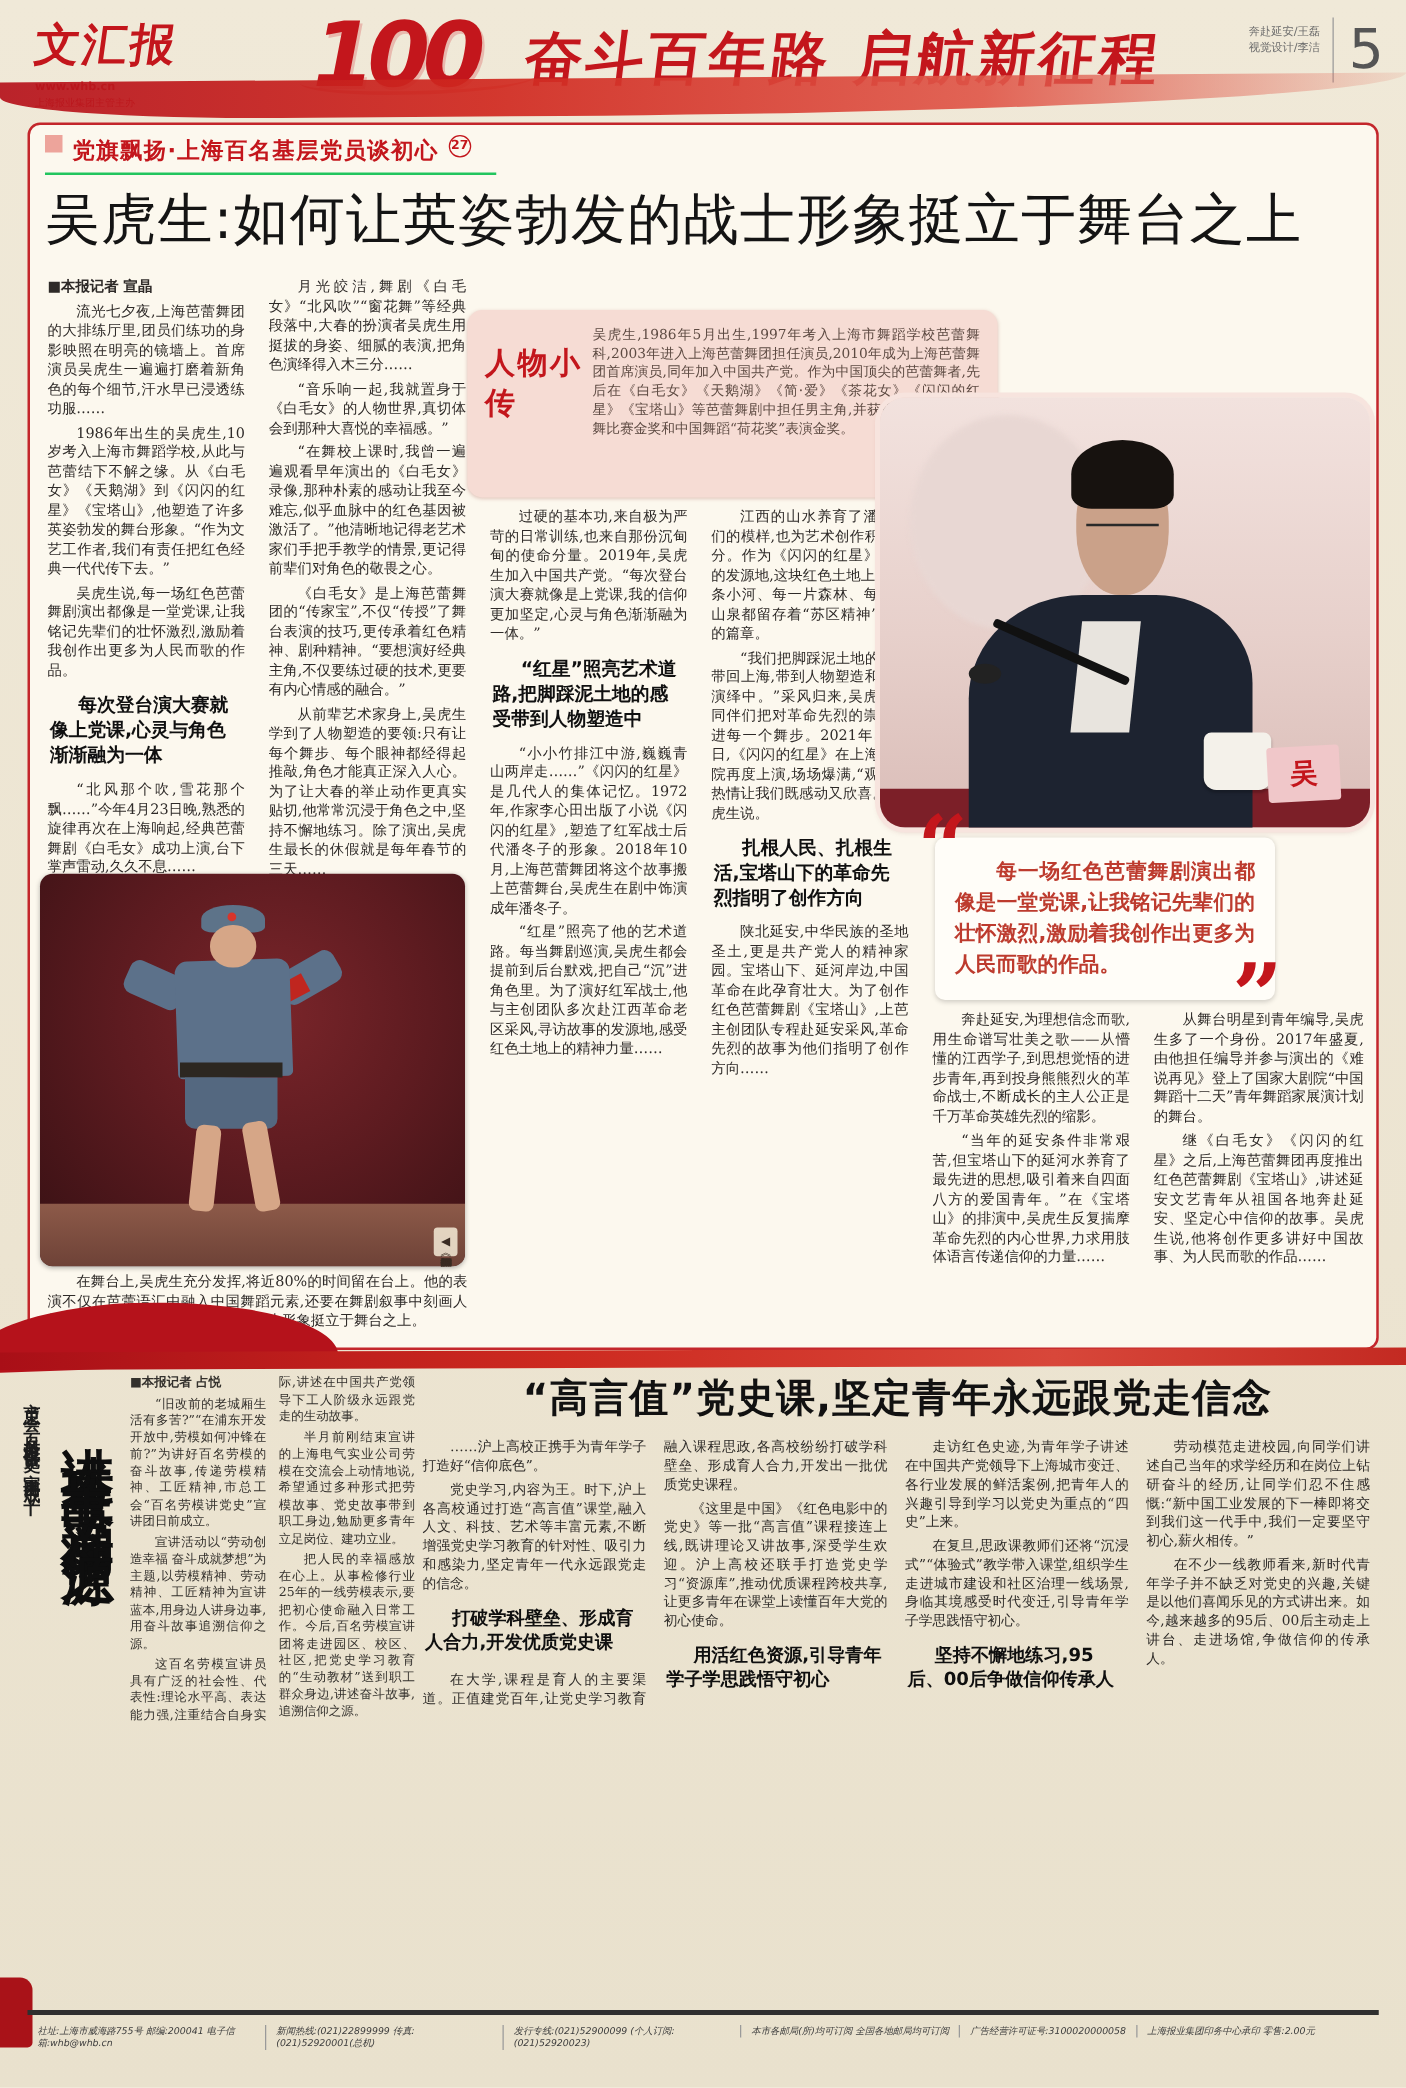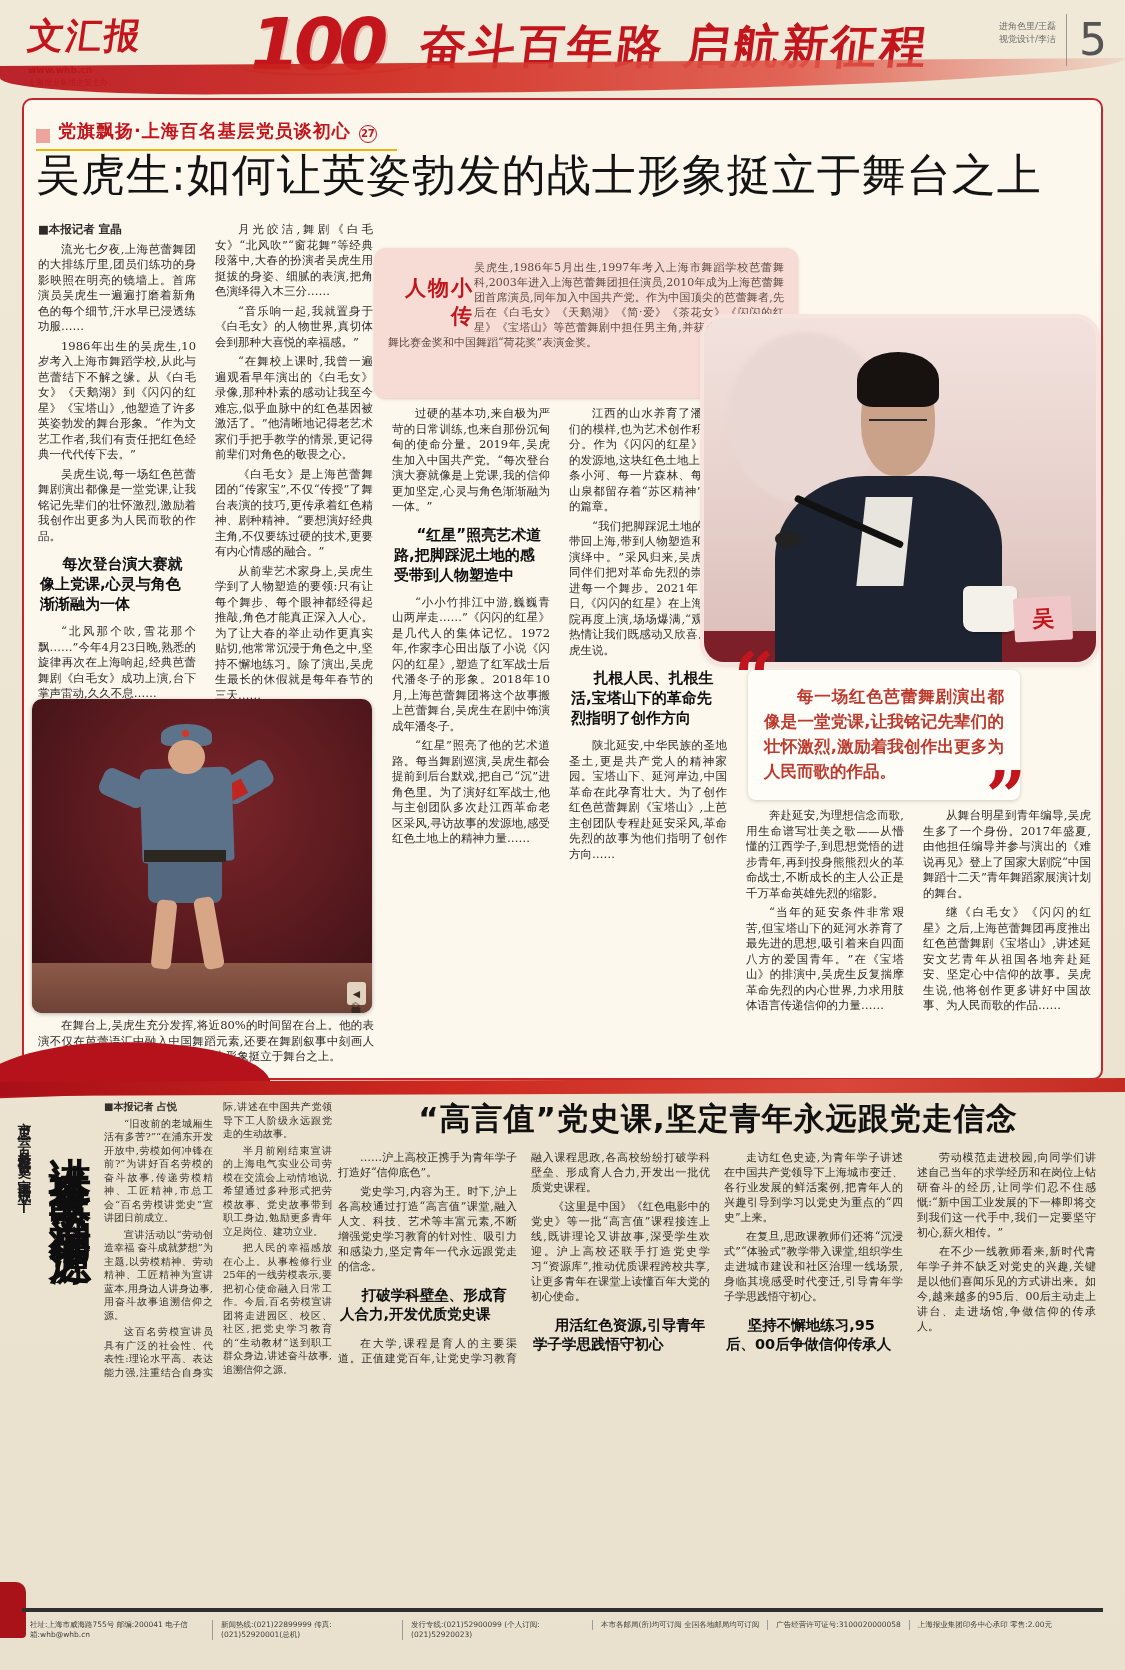--- a/index.html
+++ b/index.html
@@ -32,22 +32,22 @@
   .editor-box{ text-align:left; padding-top:6px; }
   .editor-line{ font-size:9px; color:#6c6c6c; line-height:13px; }
   .pageno{ font-size:44px; color:#555; font-weight:400; border-left:1px solid #999; padding-left:12px; line-height:52px; }
   .mast-swoosh{ position:absolute; left:0; top:62px; width:1125px; height:30px;
     background:linear-gradient(90deg,#b5121b 0%,#d0281f 35%,#e0584a 70%,rgba(224,120,100,.15) 100%);
     border-radius:0 0 60% 20% / 0 0 100% 60%; transform:rotate(-.4deg); opacity:.92; }
 
   
   .frame{ position:absolute; left:22px; top:98px; width:1081px; height:982px;
     border:2px solid #c3262b; border-radius:10px; background:#fcf8ee; }
-  .kicker-row{ position:absolute; left:12px; top:8px; display:flex; align-items:flex-end; gap:8px;
-    border-bottom:2px solid #eab308; padding-bottom:6px; padding-right:20px;margin-top:11px; }
+  .kicker-row{ position:absolute; left:12px; top:8px; display:flex; align-items:flex-start; gap:8px;
+    border-bottom:2px solid #22c55e; padding-bottom:6px; padding-right:20px; }
   .kicker-sq{ width:14px; height:14px; background:#eda49b; }
   .kicker-text{ font-size:18px; font-weight:900; color:#c3161c; letter-spacing:1px; }
   .knum{ display:inline-block; width:18px; height:18px; border:1.5px solid #c3161c; border-radius:50%;
     color:#c3161c; font-size:10px; font-weight:700; text-align:center; line-height:16px; }
   .headline{ position:absolute; left:12px; top:46px; width:1056px; font-size:44px; font-weight:400;
     color:#141414; letter-spacing:1px; white-space:nowrap; font-family:"DejaVu Sans","Liberation Sans",sans-serif; }
 
   .ncol{ position:absolute; overflow:hidden; font-family:"DejaVu Serif","Liberation Serif",serif; }
   .ncol p{ font-size:11.5px; line-height:15.5px; text-align:justify; text-indent:2em; margin-bottom:4px; color:#2e2a28; }
   .byline{ font-size:11px; font-weight:700; color:#444; margin-bottom:6px; text-indent:0 !important; }
@@ -57,21 +57,21 @@
   .c2{ left:191px; top:122px; width:158px; height:572px; }
   .c3{ left:368px; top:306px; width:158px; height:668px; }
   .c4{ left:545px; top:306px; width:158px; height:668px; }
   .c5{ left:722px; top:708px; width:158px; height:266px; }
   .c6{ left:899px; top:708px; width:168px; height:266px; }
   .colfoot{ left:14px; top:918px; width:336px; height:58px; }
 
   
   .profile{ position:absolute; left:350px; top:148px; width:424px; height:150px;
     background:#f6dcd4; border-radius:12px; padding:12px 14px; box-shadow:0 1px 3px rgba(150,60,50,.25); }
-  .pb-label{ float:left; width:86px; font-size:21px; font-weight:900; color:#c3161c; margin-top:14px; letter-spacing:2px;text-align:right; }
+  .pb-label{ float:left; width:86px; font-size:24px; font-weight:900; color:#c3161c; margin-top:14px; letter-spacing:2px; }
   .pb-text{ font-size:11px; line-height:15px; text-align:justify; color:#5d4a42;
     font-family:"DejaVu Serif","Liberation Serif",serif; }
 
   
   .photo-man{ position:absolute; left:680px; top:218px; width:392px; height:344px;
     border-radius:20px; overflow:hidden; background:linear-gradient(180deg,#f2e2de 0%,#e7d0cb 55%,#dabdb8 100%);
     box-shadow:0 0 0 4px #f7e4de, 0 2px 6px rgba(120,40,40,.35); }
   .pm-blob1{ position:absolute; left:6%; top:4%; width:40%; height:50%; background:#e8d7d3; filter:blur(2px); border-radius:50%; }
   .pm-suit{ position:absolute; left:18%; top:46%; width:58%; height:60%; background:#1d2330; border-radius:40% 34% 0 0; }
   .pm-shirt{ position:absolute; left:40%; top:52%; width:12%; height:26%; background:#e8e4de; transform:skewX(-6deg); }
@@ -132,42 +132,42 @@
     overflow:hidden; font-family:"DejaVu Serif","Liberation Serif",serif; }
   .bm-text p{ font-size:11px; line-height:15px; text-align:justify; text-indent:2em; margin-bottom:4px; color:#2e2b28; }
   .bm-text h3{ font-size:14.5px; line-height:19px; font-weight:900; color:#0f0f0f; margin:12px 2px; text-indent:1.5em;
     font-family:"DejaVu Sans","Liberation Sans",sans-serif; }
 
   .red-wedge{ position:absolute; left:0; top:1582px; width:26px; height:56px; background:#a91218; border-radius:0 10px 4px 0; }
 
   
   .foot-rule{ position:absolute; left:22px; top:1608px; width:1081px; height:4px; background:#2f2f2f; }
   .footer{ position:absolute; left:22px; top:1620px; width:1081px; display:flex; align-items:flex-start; }
-  .fseg{ font-size:7.5px; line-height:10px; color:#3d3d3d; padding:0 8px; border-left:1px solid #9a9a9a; max-width:190px; }
+  .fseg{ font-size:7.5px; line-height:10px; color:#3d3d3d; padding:0 8px; border-left:1px solid #9a9a9a; max-width:190px;font-style:italic; }
   .fseg:first-child{ border-left:none; }
 </style>
 </head>
 <body>
 
 <div class="page">
 
   <header class="masthead">
     <div class="brand">
       <div class="brand-name">文汇报</div>
       <div class="brand-site">www.whb.cn</div>
       <div class="brand-sub">上海报业集团主管主办</div>
     </div>
     <div class="logo100">
       <span class="logo100-text">100</span>
       <span class="logo-swoosh"></span>
     </div>
     <div class="banner">奋斗百年路 启航新征程</div>
     <div class="mast-right">
       <div class="editor-box">
-        <div class="editor-line">进角色里/王磊</div>
+        <div class="editor-line">奔赴延安/王磊</div>
         <div class="editor-line">视觉设计/李洁</div>
       </div>
       <div class="pageno">5</div>
     </div>
     <div class="mast-swoosh"></div>
   </header>
 
   <section class="frame">
     <div class="kicker-row">
       <span class="kicker-sq"></span>

